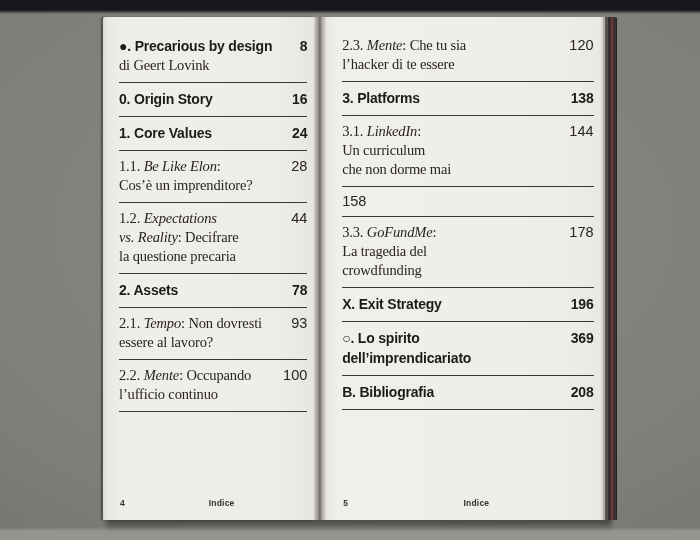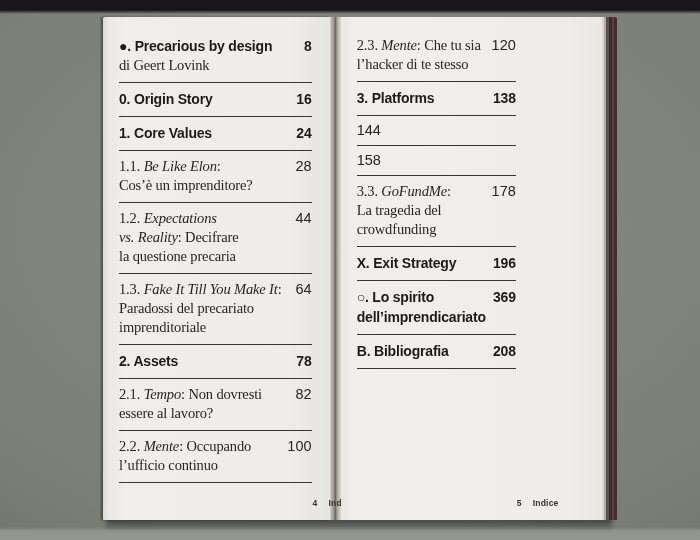--- a/index.html
+++ b/index.html
@@ -11,22 +11,22 @@
       radial-gradient(135% 115% at 52% 42%,#878a83 0%,#7d8079 48%,#666961 88%,#53564e 100%);
     font-family:"Liberation Sans",sans-serif;
   }
   .book-shadow{
     position:absolute;left:106px;top:517px;width:506px;height:14px;
     background:linear-gradient(180deg,rgba(14,12,14,.62),rgba(14,12,14,0));
     filter:blur(2px);
   }
   .book{position:absolute;left:103px;top:17px;width:514px;height:503px;display:flex;}
   .page{
-    box-sizing:border-box;display:flex;flex-direction:row;
-    padding:13px 18px 10px 16px;position:relative;color:#262320;
+    box-sizing:border-box;display:flex;flex-direction:column;
+    padding:13px 7px 10px 16px;position:relative;color:#262320;
   }
   .page-left{
     width:229px;border-radius:2px 0 0 1px;
     background:linear-gradient(90deg,#dddbd6 0px,#ebe9e5 6px,#f0eeea 20px,#efede9 82%,#e7e5e0 100%);
     box-shadow:-2px 0 2px rgba(20,18,20,.45);
   }
   .gutter{
     width:13px;
     background:linear-gradient(90deg,#d3d0cb 0%,#94908b 35%,#6e6963 50%,#a8a49e 64%,#dfdcd7 100%);
   }
@@ -104,69 +104,66 @@
         <div class="row">
           <div class="entry-text">
             <div class="line"><span class="seg-serif">1.2. </span><span class="seg-em">Expectations</span></div>
             <div class="line"><span class="seg-em">vs. Reality</span><span class="seg-serif">: Decifrare</span></div>
             <div class="line"><span class="seg-serif">la questione precaria</span></div>
           </div>
           <div class="entry-page p-serif">44</div>
         </div>
         <div class="row">
           <div class="entry-text">
-            <div class="line"><span class="seg-serif">1.3. </span><span class="seg-em">Fake It Till You Make It</span><span class="seg-serif">:</span></div>
-            <div class="line"><span class="seg-serif">Paradossi del precariato</span></div>
-            <div class="line"><span class="seg-serif">imprenditoriale</span></div>
-          </div>
-          <div class="entry-page p-serif">64</div>
-        </div>
-        <div class="row">
-          <div class="entry-text">
             <div class="line"><span class="seg-bold">2. Assets</span></div>
           </div>
           <div class="entry-page p-bold">78</div>
         </div>
         <div class="row">
           <div class="entry-text">
             <div class="line"><span class="seg-serif">2.1. </span><span class="seg-em">Tempo</span><span class="seg-serif">: Non dovresti</span></div>
             <div class="line"><span class="seg-serif">essere al lavoro?</span></div>
           </div>
-          <div class="entry-page p-serif">82</div>
+          <div class="entry-page p-serif">93</div>
         </div>
         <div class="row">
           <div class="entry-text">
             <div class="line"><span class="seg-serif">2.2. </span><span class="seg-em">Mente</span><span class="seg-serif">: Occupando</span></div>
             <div class="line"><span class="seg-serif">l’ufficio continuo</span></div>
           </div>
           <div class="entry-page p-serif">100</div>
         </div>
       </div>
     <div class="footer">
       <span class="folio">4</span>
       <span class="footer-label">Indice</span>
     </div>
   </div>
   <div class="gutter"></div>
   <div class="page page-right">
     <div class="rows">
         <div class="row">
           <div class="entry-text">
             <div class="line"><span class="seg-serif">2.3. </span><span class="seg-em">Mente</span><span class="seg-serif">: Che tu sia</span></div>
-            <div class="line"><span class="seg-serif">l’hacker di te stesso</span></div>
+            <div class="line"><span class="seg-serif">l’hacker di te essere</span></div>
           </div>
           <div class="entry-page p-serif">120</div>
         </div>
         <div class="row">
           <div class="entry-text">
             <div class="line"><span class="seg-bold">3. Platforms</span></div>
           </div>
           <div class="entry-page p-bold">138</div>
         </div>
         <div class="row">
+          <div class="entry-text">
+            <div class="line"><span class="seg-serif">3.1. </span><span class="seg-em">LinkedIn</span><span class="seg-serif">:</span></div>
+            <div class="line"><span class="seg-serif">Un curriculum</span></div>
+            <div class="line"><span class="seg-serif">che non dorme mai</span></div>
+          </div>
           <div class="entry-page p-serif">144</div>
         </div>
         <div class="row">
           <div class="entry-page p-serif">158</div>
         </div>
         <div class="row">
           <div class="entry-text">
             <div class="line"><span class="seg-serif">3.3. </span><span class="seg-em">GoFundMe</span><span class="seg-serif">:</span></div>
             <div class="line"><span class="seg-serif">La tragedia del</span></div>
             <div class="line"><span class="seg-serif">crowdfunding</span></div>

